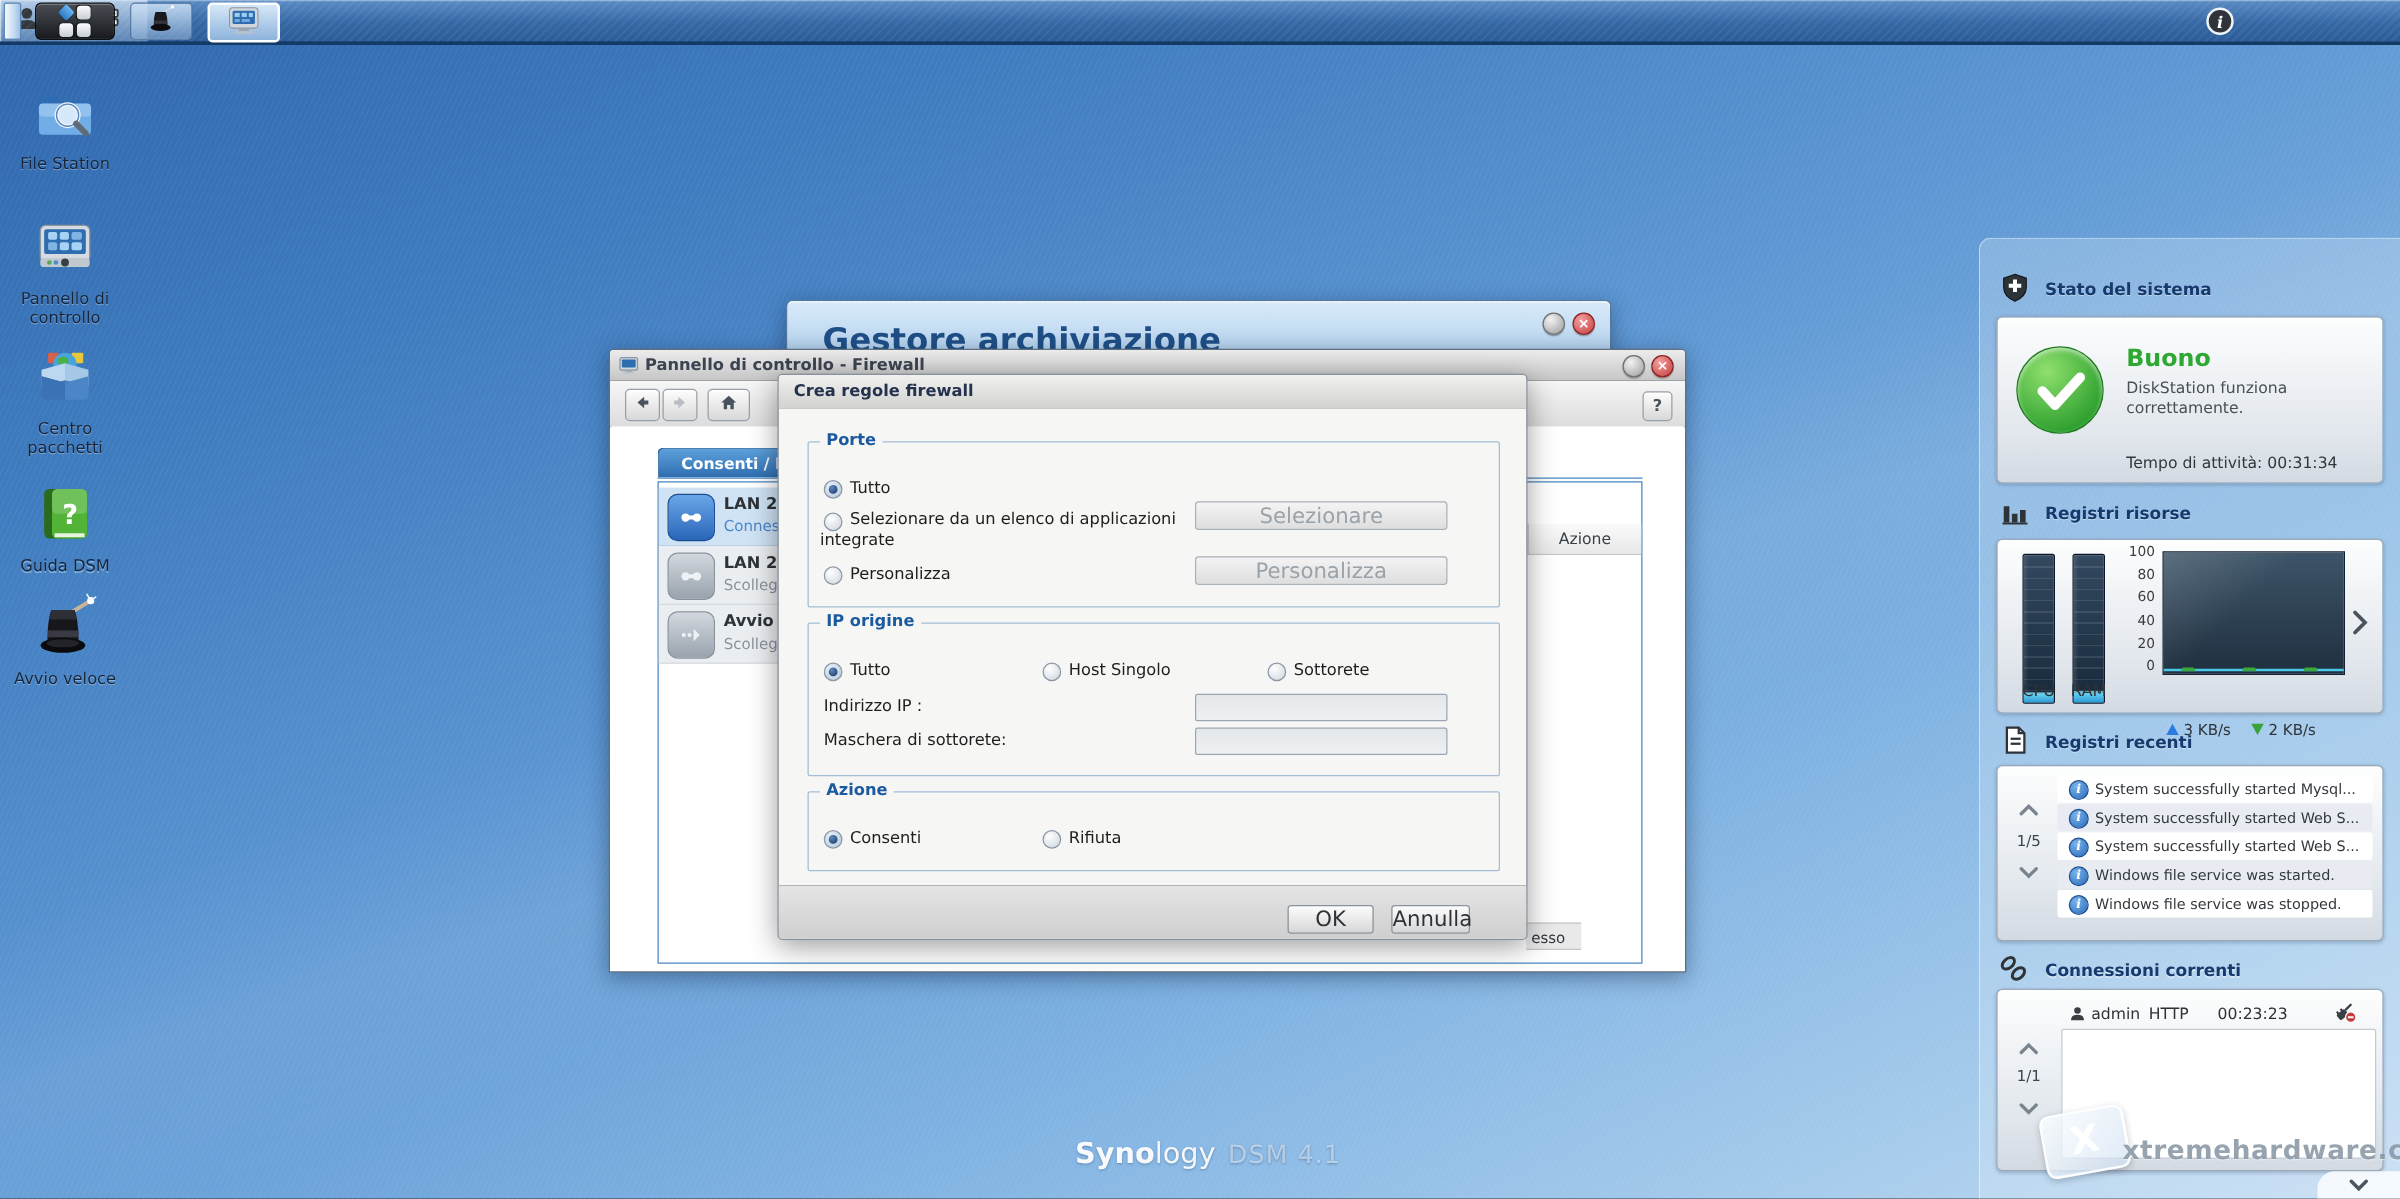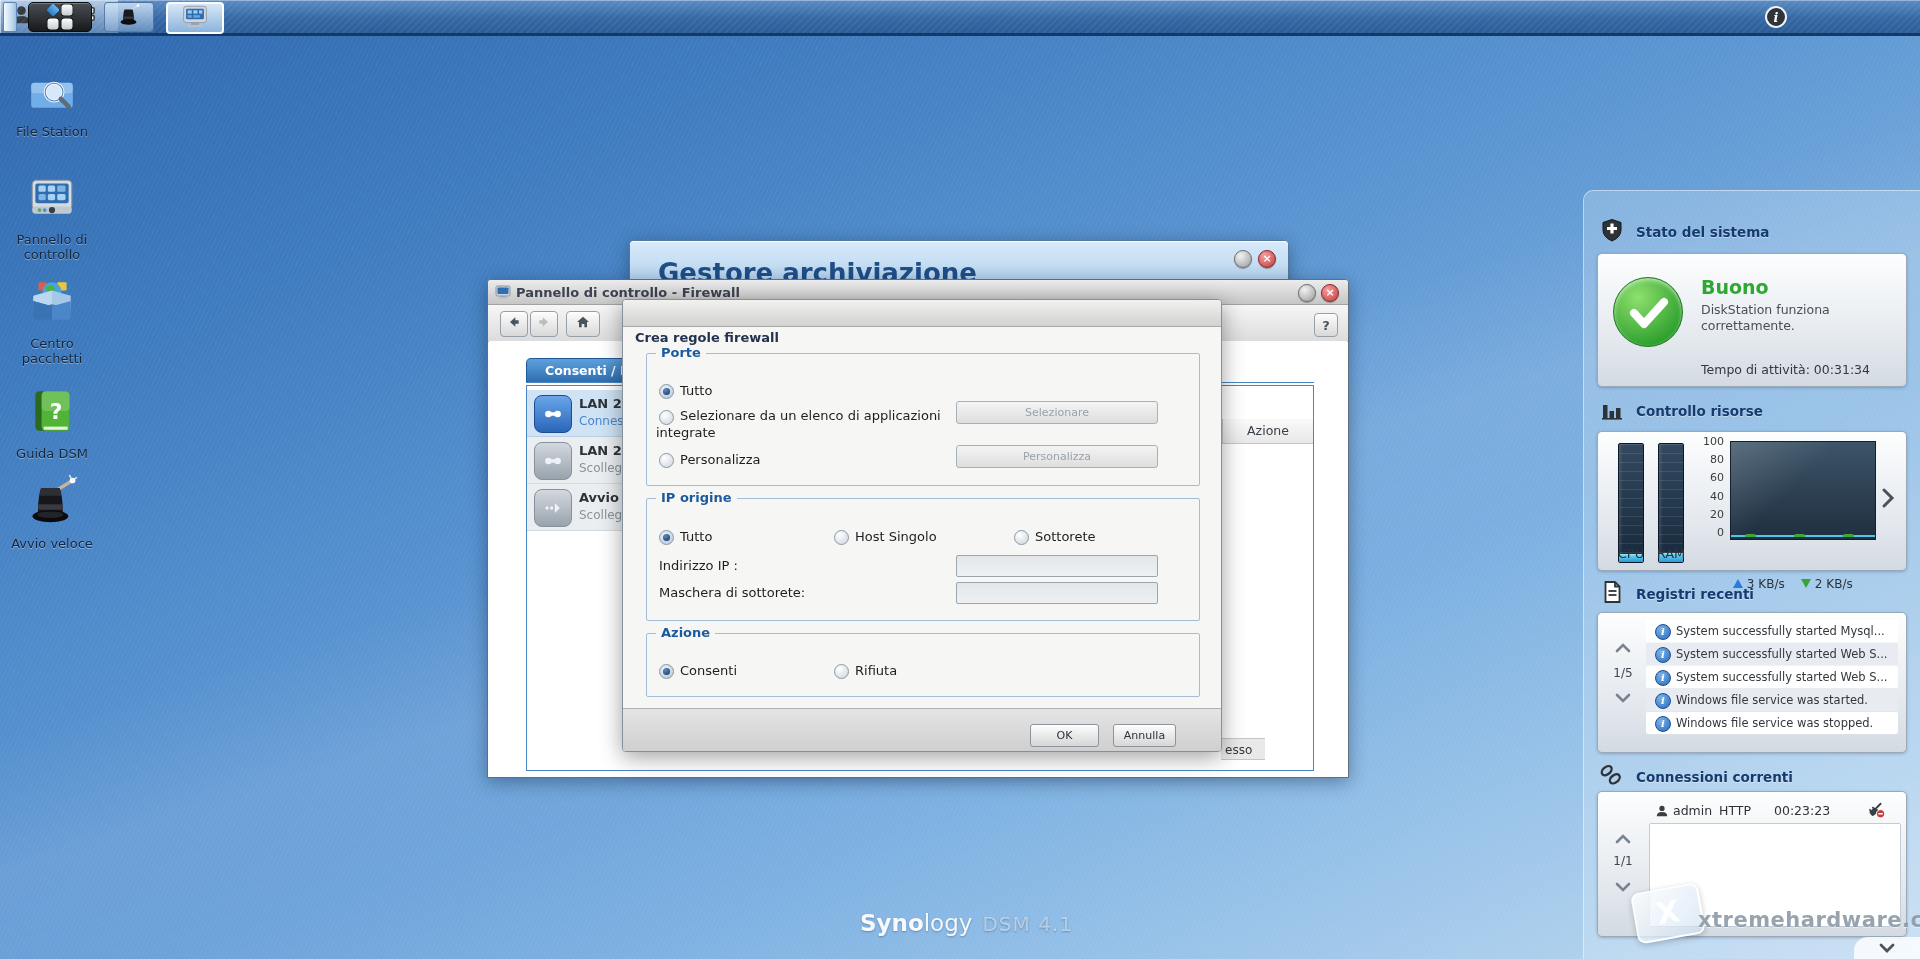--- a/index.html
+++ b/index.html
@@ -92,31 +92,31 @@
     font-size:12.5px;color:#3a4048;text-align:center;line-height:24px;}
   .fw-frag{position:absolute;left:694px;top:352px;width:44px;height:22px;background:#e9e9e9;
     border-top:1px solid #c6c6c6;border-bottom:1px solid #c6c6c6;
     font-size:12px;color:#33383d;line-height:22px;padding-left:4px;box-sizing:border-box;overflow:hidden;}
   
   .dialog{left:622px;top:299px;width:598px;height:451px;z-index:20;
     border:1px solid #84909c;border-radius:4px;background:#f6f6f4;
     box-shadow:0 5px 22px rgba(0,0,0,.38);}
   .dlg-titlebar{position:absolute;left:0;top:0;right:0;height:26px;border-radius:3px 3px 0 0;
     background:linear-gradient(#f1f1ef,#d2d2d0);border-bottom:1px solid #a9a9a7;}
-  .dlg-title{position:absolute;left:12px;top:6px;font-size:13px;font-weight:bold;color:#25324e;margin-top:24px;}
+  .dlg-title{position:absolute;left:12px;top:6px;font-size:13px;font-weight:bold;color:#25324e;}
   .fs{position:absolute;border:1px solid #a3bdd6;border-radius:2px;text-decoration:underline;}
   .fs .legend{position:absolute;top:-9px;left:9px;background:#f6f6f4;padding:0 5px;
     font-size:13px;font-weight:bold;color:#1b5a9e;}
   .radio{position:absolute;width:13px;height:13px;border-radius:50%;border:1px solid #8a98a6;
     background:radial-gradient(circle at 35% 30%,#fff,#ccd4dc);}
   .radio.sel{background:radial-gradient(circle at 35% 30%,#e9f1f9,#b4c6d8);}
   .radio.sel::after{content:"";position:absolute;inset:3px;border-radius:50%;
     background:radial-gradient(circle at 35% 30%,#5a8ac2,#16325c);}
   .rlbl{position:absolute;font-size:13px;color:#1e1e1e;white-space:nowrap;}
-  .dbtn{position:absolute;border-radius:3px;font-size:11px;text-align:center;box-sizing:border-box;}
+  .dbtn{position:absolute;border-radius:3px;font-size:17px;text-align:center;box-sizing:border-box;}
   .dbtn.disabled{background:linear-gradient(#f4f4f4,#dedede);border:1px solid #a8b0b8;color:#9aa2aa;}
   .dbtn.norm{background:linear-gradient(#fdfdfd,#d6d6d6);border:1px solid #8a949e;color:#2e3338;
     box-shadow:inset 0 1px 0 #fff;}
   .dinput{position:absolute;height:20px;border:1px solid #9aa6b2;border-radius:2px;
     background:linear-gradient(#e4e7ea,#eef1f4);}
   .dlg-footer{position:absolute;left:0;top:408px;right:0;bottom:0;border-radius:0 0 3px 3px;
     background:linear-gradient(#e4e4e4,#cfcfcf);border-top:1px solid #b2b2b2;}
   
   .sidebar{left:1583px;top:190px;width:337px;height:769px;z-index:6;
     background:rgba(233,243,252,.26);border-radius:10px 0 0 0;
@@ -361,21 +361,21 @@
 
   <div class="whead" style="left:1600px;top:397px;">
     <span>
       <svg width="24" height="24" viewBox="0 0 24 24" fill="#2e3338">
         <rect x="3" y="8" width="4.5" height="13"></rect>
           <rect x="9.5" y="14" width="4.5" height="7"></rect>
         <rect x="16" y="11" width="4.5" height="10"></rect>
           <rect x="2" y="21" width="20" height="1.6"></rect>
       </svg>
     </span>
-    <span class="wt">Controllo risorse</span>
+    <span class="wt">Registri risorse</span>
   </div>
   <div class="card" style="left:1597px;top:431px;height:138px;"></div>
   <div class="meter" style="left:1618px;top:443px;z-index:8;">
     <div class="fill" style="height:7px;"></div>
   </div>
   <div class="meter" style="left:1658px;top:443px;z-index:8;">
     <div class="fill" style="height:8px;"></div>
   </div>
   <div class="mlabel" style="left:1611px;top:546px;z-index:8;">CPU</div>
   <div class="mlabel" style="left:1651px;top:546px;z-index:8;">RAM</div>

